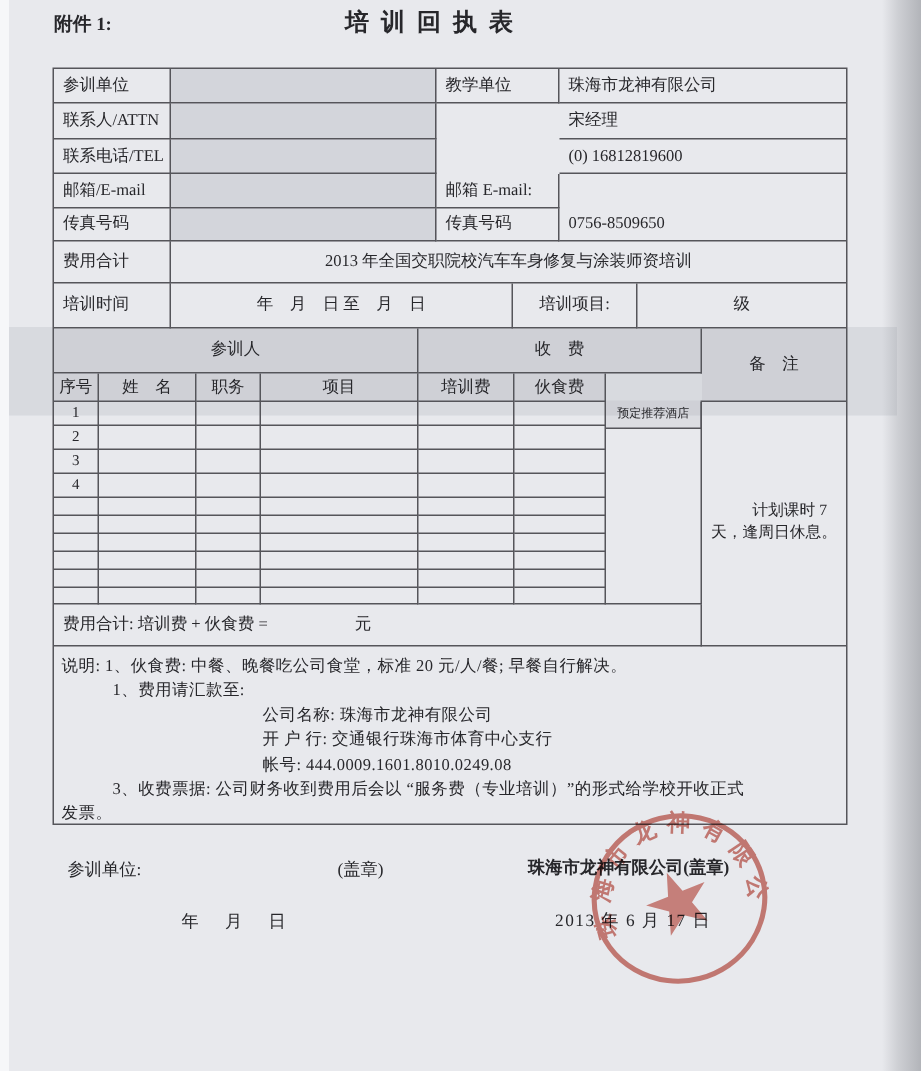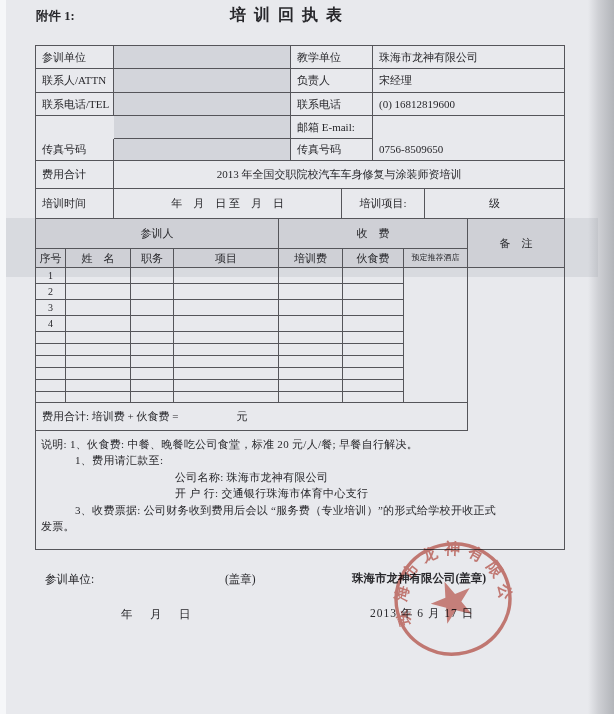--- a/index.html
+++ b/index.html
@@ -41,21 +41,21 @@
     border-right:1px solid var(--ln);border-bottom:1px solid var(--ln);
     display:flex;align-items:center;
     font-size:11px;line-height:1.15;
   }
   .no-r{border-right:none;}
   .no-b{border-bottom:none;}
   .lab{padding-left:6px;}
   .ctr{justify-content:center;text-align:center;}
   .shade{background:rgba(158,162,172,.28);}
   .hshade{background:rgba(164,168,178,.18);}
-  .small{font-size:8px;}
+  .small{font-size:8px;margin-top:18px;}
   .seq{font-size:10px;}
   .remark-note{font-size:10.5px;line-height:1.4;padding:0 5px;text-indent:2em;}
   .total-unit{margin-left:58px;}
   .notes{flex-direction:column;align-items:flex-start;justify-content:flex-start;padding-top:5px;display:flex;}
   .nline{font-size:11px;line-height:16.4px;white-space:nowrap;letter-spacing:.3px;}
   .ind0{padding-left:5px;}
   .ind1{padding-left:39px;}
   .ind2{padding-left:139px;}
   .foot{position:absolute;font-size:11.5px;white-space:nowrap;}
   .stamp{position:absolute;left:388px;top:536px;mix-blend-mode:multiply;opacity:.9;}
@@ -72,28 +72,27 @@
 
   <div class="tbl">
 
     <div class="cell lab" style="left:0;top:0;width:78px;height:23px">参训单位</div>
     <div class="cell shade" style="left:78px;top:0;width:177px;height:23px"></div>
     <div class="cell lab" style="left:255px;top:0;width:82px;height:23px">教学单位</div>
     <div class="cell lab no-r" style="left:337px;top:0;width:191px;height:23px">珠海市龙神有限公司</div>
 
     <div class="cell lab" style="left:0;top:23px;width:78px;height:24px">联系人/ATTN</div>
     <div class="cell shade" style="left:78px;top:23px;width:177px;height:24px"></div>
-    <div class="cell lab" style="left:255px;top:23px;width:82px;height:24px">负责人</div>
     <div class="cell lab no-r" style="left:337px;top:23px;width:191px;height:24px">宋经理</div>
 
     <div class="cell lab" style="left:0;top:47px;width:78px;height:23px">联系电话/TEL</div>
     <div class="cell shade" style="left:78px;top:47px;width:177px;height:23px"></div>
-    <div class="cell lab" style="left:255px;top:47px;width:82px;height:23px">联系电话</div>
     <div class="cell lab no-r" style="left:337px;top:47px;width:191px;height:23px">(0) 16812819600</div>
 
+    <div class="cell lab" style="left:0;top:70px;width:78px;height:23px">邮箱/E-mail</div>
     <div class="cell shade" style="left:78px;top:70px;width:177px;height:23px"></div>
     <div class="cell lab" style="left:255px;top:70px;width:82px;height:23px">邮箱 E-mail:</div>
 
     <div class="cell lab" style="left:0;top:93px;width:78px;height:22px">传真号码</div>
     <div class="cell shade" style="left:78px;top:93px;width:177px;height:22px"></div>
     <div class="cell lab" style="left:255px;top:93px;width:82px;height:22px">传真号码</div>
     <div class="cell lab no-r" style="left:337px;top:93px;width:191px;height:22px">0756-8509650</div>
 
     <div class="cell lab" style="left:0;top:115px;width:78px;height:28px">费用合计</div>
     <div class="cell ctr no-r" style="left:78px;top:115px;width:450px;height:28px">2013 年全国交职院校汽车车身修复与涂装师资培训</div>
@@ -180,31 +179,33 @@
 
     <div class="cell" style="left:0;top:346px;width:30px;height:11px"></div>
     <div class="cell" style="left:30px;top:346px;width:65px;height:11px"></div>
     <div class="cell" style="left:95px;top:346px;width:43px;height:11px"></div>
     <div class="cell" style="left:138px;top:346px;width:105px;height:11px"></div>
     <div class="cell" style="left:243px;top:346px;width:64px;height:11px"></div>
     <div class="cell" style="left:307px;top:346px;width:61px;height:11px"></div>
 
     <div class="cell" style="left:368px;top:222px;width:64px;height:135px"></div>
 
+    <div class="cell ctr remark-note no-r" style="left:432px;top:222px;width:96px;height:163px">计划课时 7 天，逢周日休息。</div>
 
     <div class="cell lab" style="left:0;top:357px;width:432px;height:28px">
       <span>费用合计: 培训费 + 伙食费 =</span>
       <span class="total-unit">元</span>
     </div>
 
     <div class="cell notes no-r no-b" style="left:0;top:385px;width:528px;height:118px">
       <div class="nline ind0">说明: 1、伙食费: 中餐、晚餐吃公司食堂，标准 20 元/人/餐; 早餐自行解决。</div>
       <div class="nline ind1">1、费用请汇款至:</div>
       <div class="nline ind2">公司名称: 珠海市龙神有限公司</div>
       <div class="nline ind2">开 户 行: 交通银行珠海市体育中心支行</div>
+      <div class="nline ind2">帐号: 444.0009.1601.8010.0249.08</div>
       <div class="nline ind1">3、收费票据: 公司财务收到费用后会以 “服务费（专业培训）”的形式给学校开收正式</div>
       <div class="nline ind0">发票。</div>
     </div>
   </div>
 
   <div class="foot" style="left:45px;top:572px">参训单位:</div>
   <div class="foot" style="left:225px;top:572px">(盖章)</div>
   <div class="foot" style="left:352px;top:571px;font-weight:bold">珠海市龙神有限公司(盖章)</div>
   <div class="foot" style="left:121px;top:607px;letter-spacing:3px">年　月　日</div>
   <div class="foot" style="left:370px;top:606px;letter-spacing:1px">2013 年  6 月  17 日</div>

